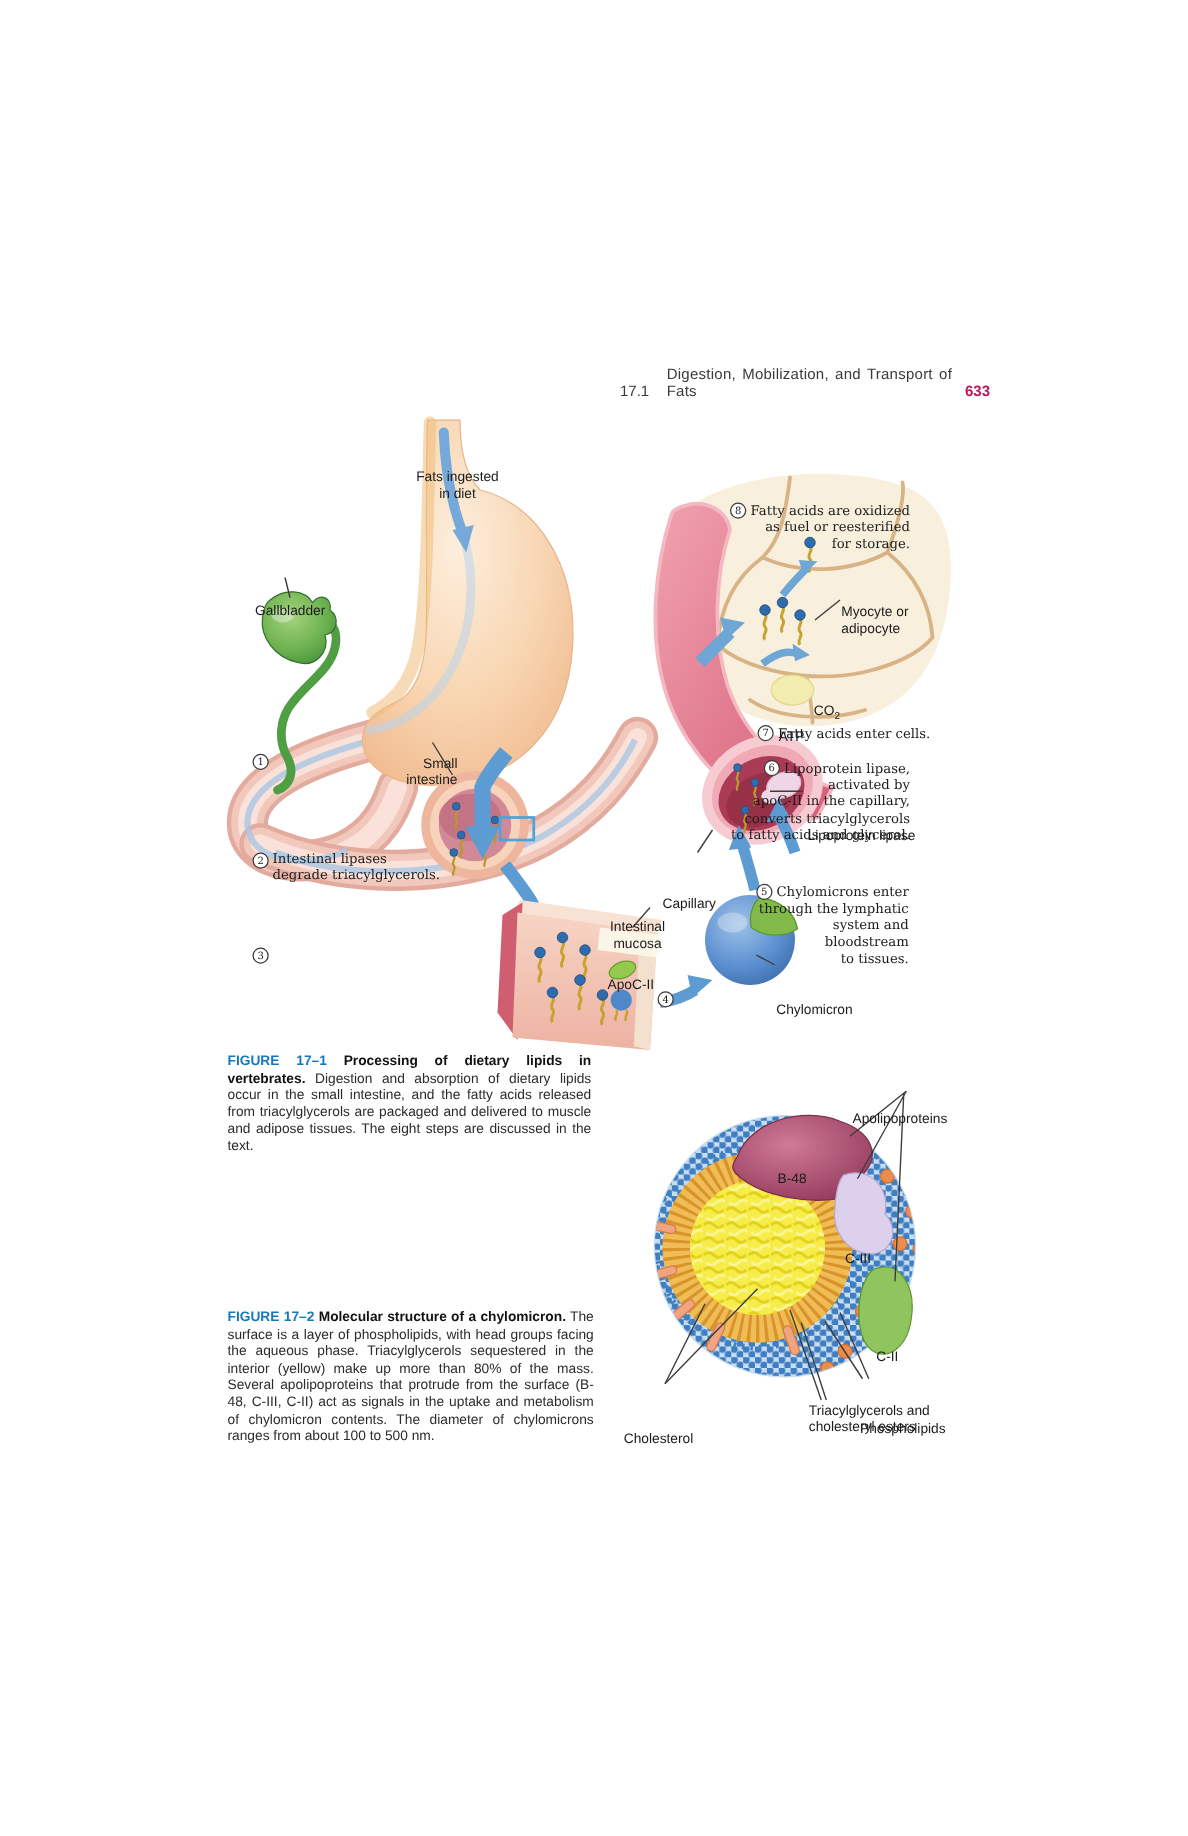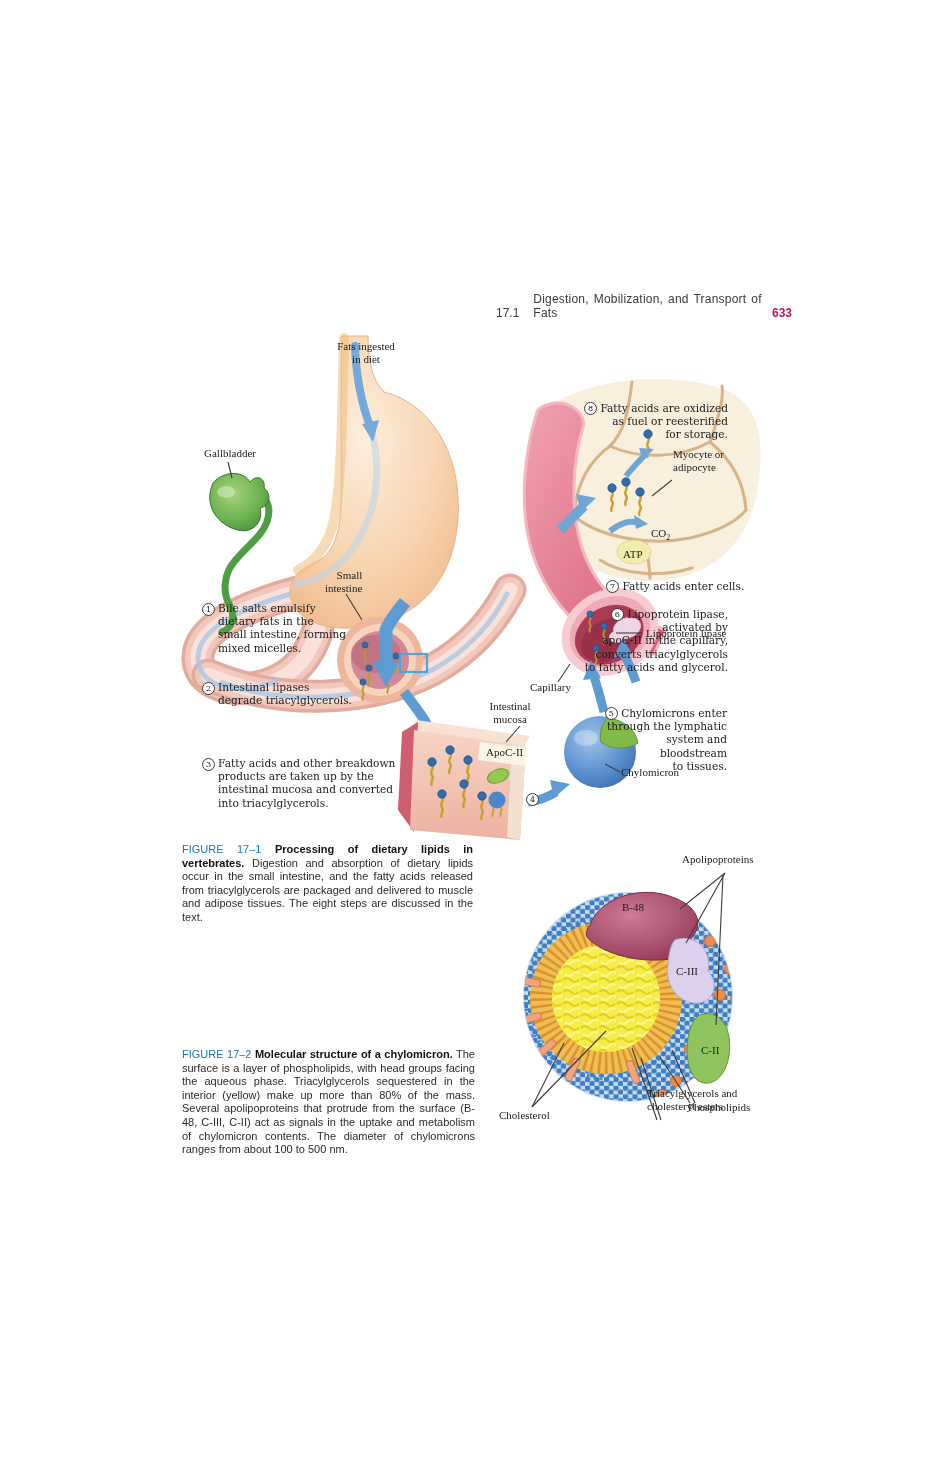--- a/index.html
+++ b/index.html
@@ -5,36 +5,36 @@
   html,body{margin:0;padding:0;}
   body{width:950px;height:1469px;position:relative;background:#ffffff;overflow:hidden;}
   svg{position:absolute;z-index:1;}
   
   .header{position:absolute;left:496px;top:292px;width:296px;display:flex;align-items:flex-end;
           font-family:"Liberation Sans",sans-serif;font-size:12px;color:#3a3a3a;z-index:2;}
   .hsec{margin-right:14px;}
   .htitle{flex:1;letter-spacing:.2px;word-spacing:1.5px;}
   .hpage{font-weight:bold;color:#be185d;}
   
-  .lbl{position:absolute;font-family:Liberation Serif, serif;font-size:11px;
-       line-height:12.6px;color:#1b1b1b;white-space:pre-line;z-index:3;}
+  .lbl{position:absolute;font-family:Liberation Sans, sans-serif;font-size:11px;
+       line-height:12.6px;color:#1b1b1b;white-space:pre-line;z-index:3;margin-top:36px;}
   .center{text-align:center;}
   
   .step{position:absolute;font-family:"DejaVu Serif","Liberation Serif",serif;font-size:10.6px;
         line-height:13.2px;color:#1b1b1b;z-index:3;}
   .step .stext{white-space:pre-line;}
   .step.hang{padding-left:16px;}
   .step.hang .circ{position:absolute;left:0;top:1px;}
   .step.right{text-align:right;}
   .circ{display:inline-block;width:11px;height:11px;line-height:11px;border:1px solid #3a3a3a;
         border-radius:50%;font-size:8px;text-align:center;vertical-align:1px;background:#fff;}
   
   .caption{position:absolute;font-family:"Liberation Sans",sans-serif;font-size:11px;
            line-height:13.6px;color:#2b2b2b;text-align:justify;margin:0;z-index:3;}
-  .figlab{color:#1779bd;font-weight:normal;margin-top:44px;}
+  .figlab{color:#1779bd;font-weight:bold;margin-top:44px;}
   .figtitle{font-weight:bold;color:#111;}
   sub{font-size:8px;}
 </style>
 </head>
 <body>
 
 <div class="header">
   <span class="hsec">17.1</span>
   <span class="htitle">Digestion, Mobilization, and Transport of Fats</span>
   <span class="hpage">633</span>
@@ -308,34 +308,28 @@
 <div class="lbl" style="left:651px;top:527px;"><span>CO</span><sub>2</sub></div>
 <div class="lbl" style="left:623px;top:548px;">ATP</div>
 <div class="lbl" style="left:646px;top:627px;">Lipoprotein lipase</div>
 <div class="lbl" style="left:530px;top:681px;">Capillary</div>
 <div class="lbl center" style="left:479px;top:700px;width:62px;">Intestinal
 mucosa</div>
 <div class="lbl" style="left:486px;top:746px;">ApoC-II</div>
 <div class="lbl" style="left:621px;top:766px;">Chylomicron</div>
 
 <div class="step hang" style="left:202px;top:602px;">
-  <span class="circ">1</span><span class="stext">Bile salts emulsify
-dietary fats in the
-small intestine, forming
-mixed micelles.</span>
+  <span class="circ">1</span>
 </div>
 <div class="step hang" style="left:202px;top:681px;">
   <span class="circ">2</span><span class="stext">Intestinal lipases
 degrade triacylglycerols.</span>
 </div>
 <div class="step hang" style="left:202px;top:757px;">
-  <span class="circ">3</span><span class="stext">Fatty acids and other breakdown
-products are taken up by the
-intestinal mucosa and converted
-into triacylglycerols.</span>
+  <span class="circ">3</span>
 </div>
 <div class="step hang" style="left:526px;top:792px;">
   <span class="circ">4</span>
 </div>
 <div class="step right" style="left:552px;top:707px;width:175px;">
   <span class="circ">5</span> <span class="stext">Chylomicrons enter
 through the lymphatic
 system and
 bloodstream
 to tissues.</span>

